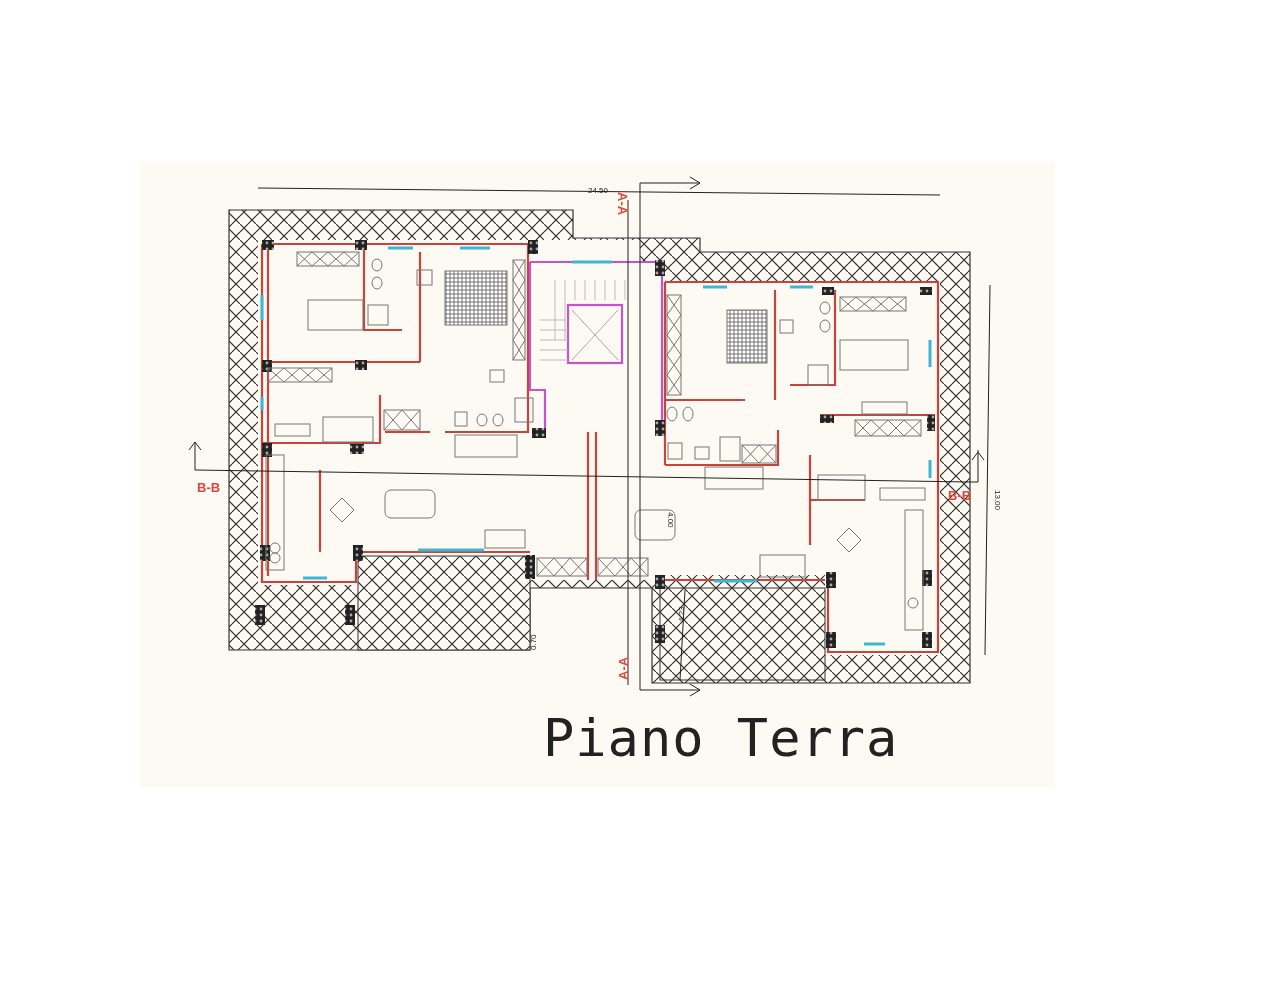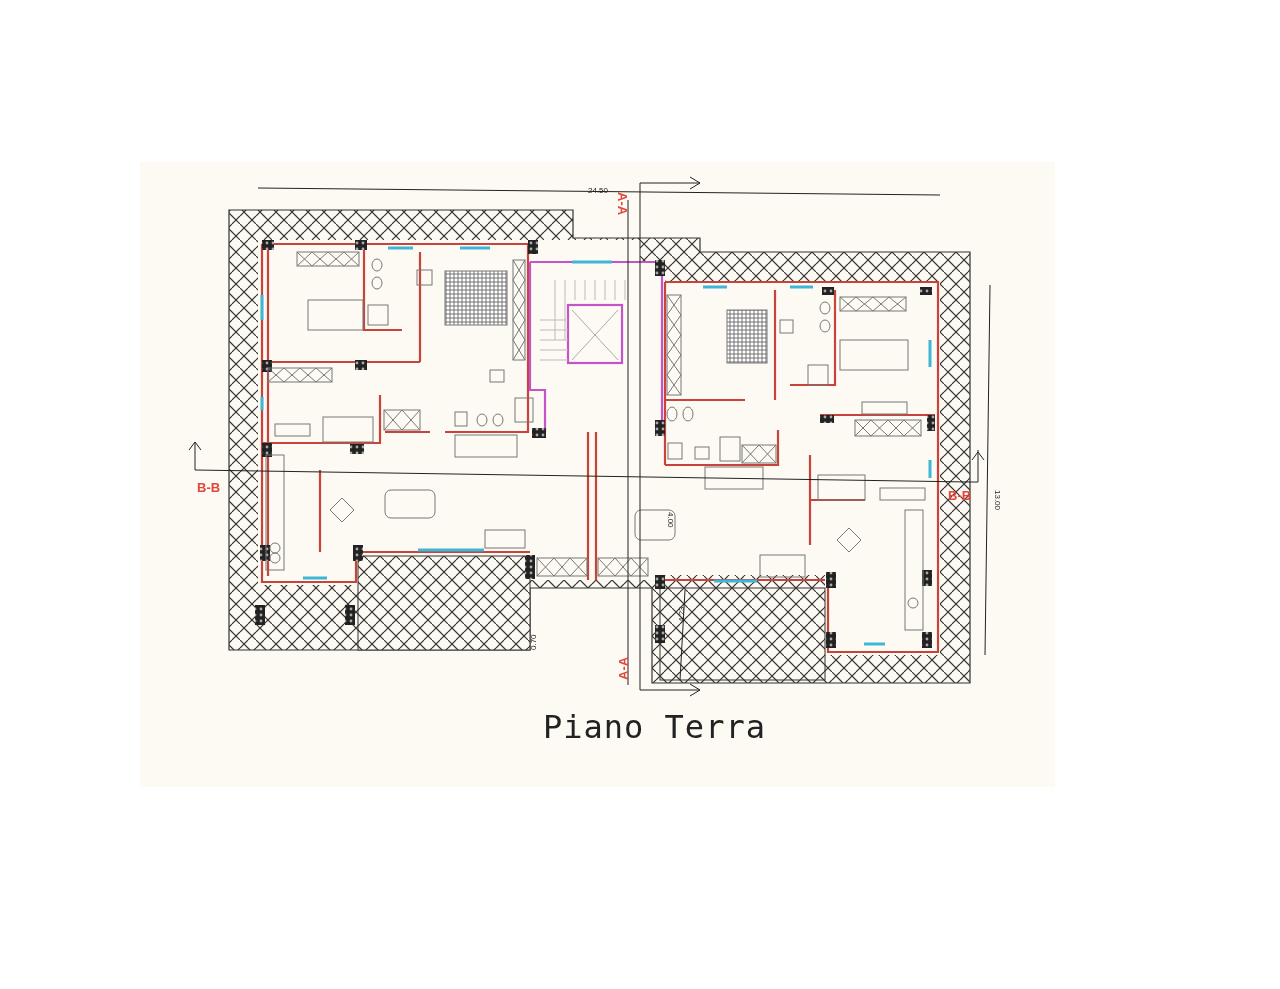--- a/index.html
+++ b/index.html
@@ -1,19 +1,19 @@
 <!DOCTYPE html>
 <html><head>
 <meta charset="utf-8">
 <style>
   html,body{margin:0;padding:0;}
   body{width:1280px;height:989px;background:#ffffff;position:relative;overflow:hidden;font-family:"DejaVu Sans",sans-serif;}
   #sheet{position:absolute;left:140px;top:162px;width:915px;height:625px;background:#fcfaf2;}
   #plan{position:absolute;left:0;top:0;}
-  .title{position:absolute;left:543px;top:708px;font-family:"DejaVu Sans Mono","Liberation Mono",monospace;font-size:32px;color:#222;letter-spacing:1px;}
+  .title{position:absolute;left:543px;top:708px;font-family:"DejaVu Sans Mono","Liberation Mono",monospace;font-size:52px;color:#222;letter-spacing:1px;}
   .sec{font-family:"Liberation Sans",sans-serif;font-weight:bold;fill:#e0483c;font-size:13px;}
   .dim{font-family:"Liberation Sans",sans-serif;fill:#222;font-size:8px;}
 </style>
 </head>
 <body>
 
 <div id="sheet"></div>
 
 <svg id="plan" width="1280" height="989" viewBox="0 0 1280 989">
   <defs>

